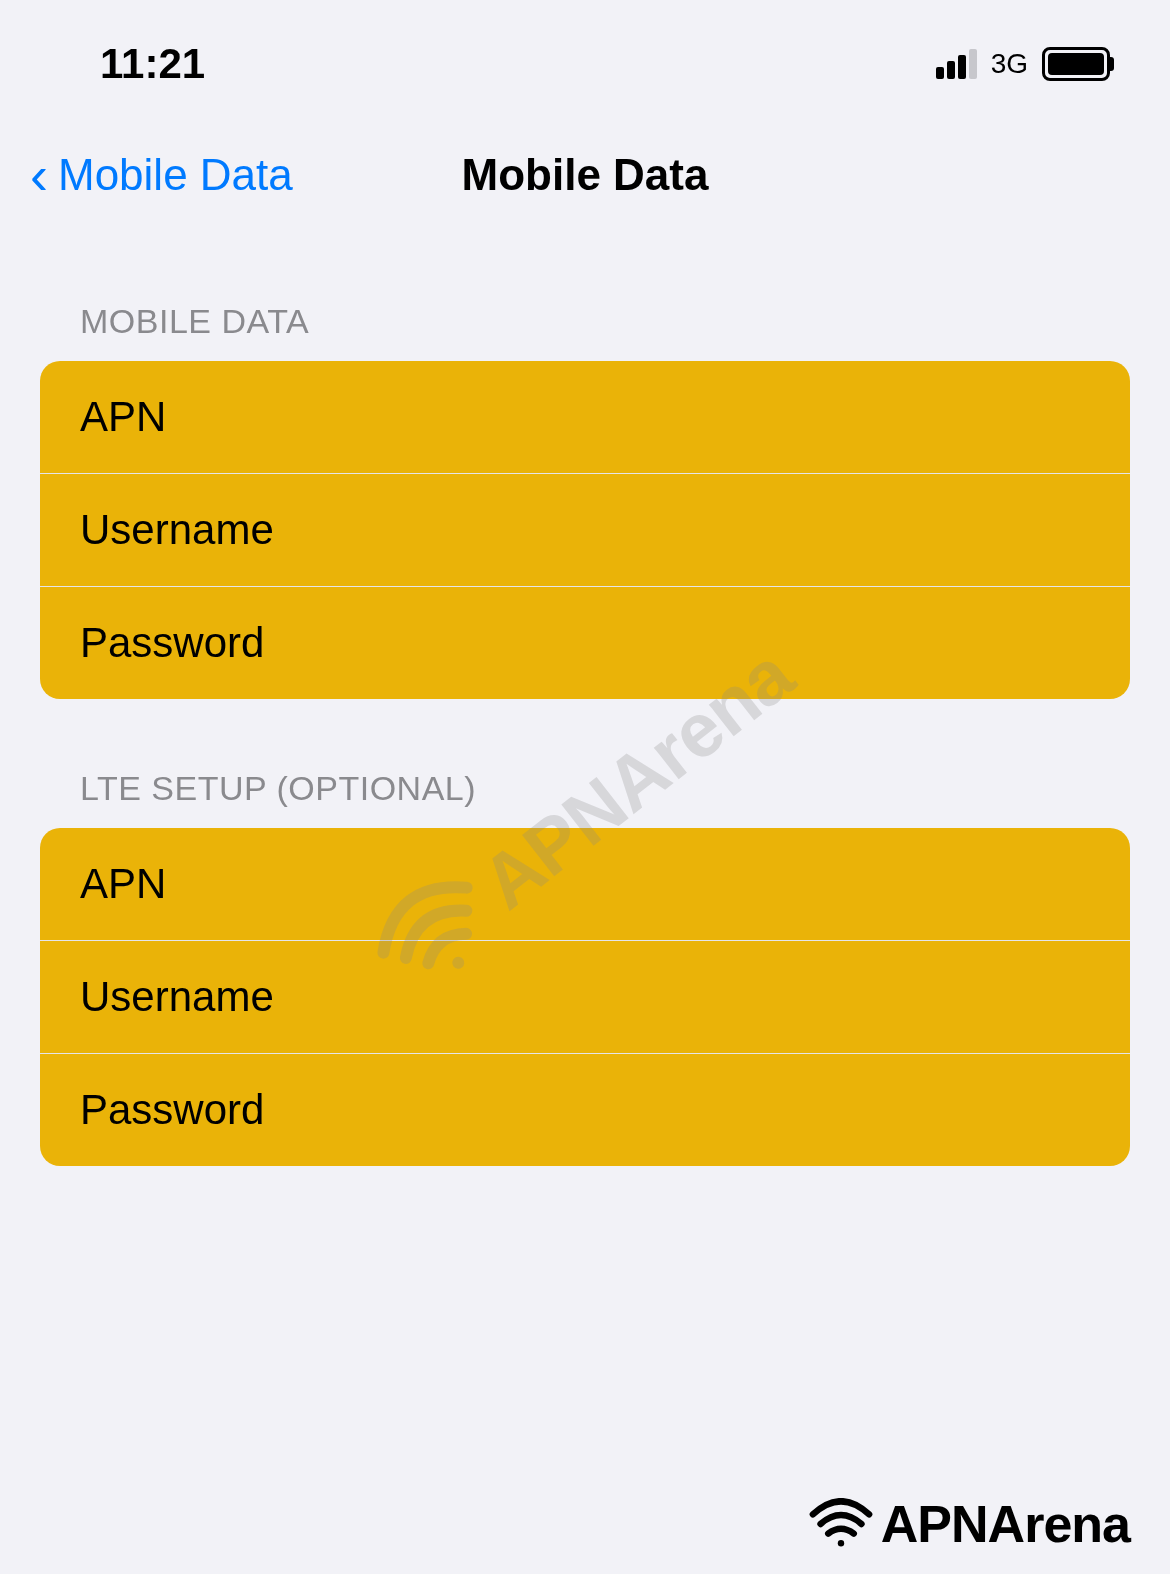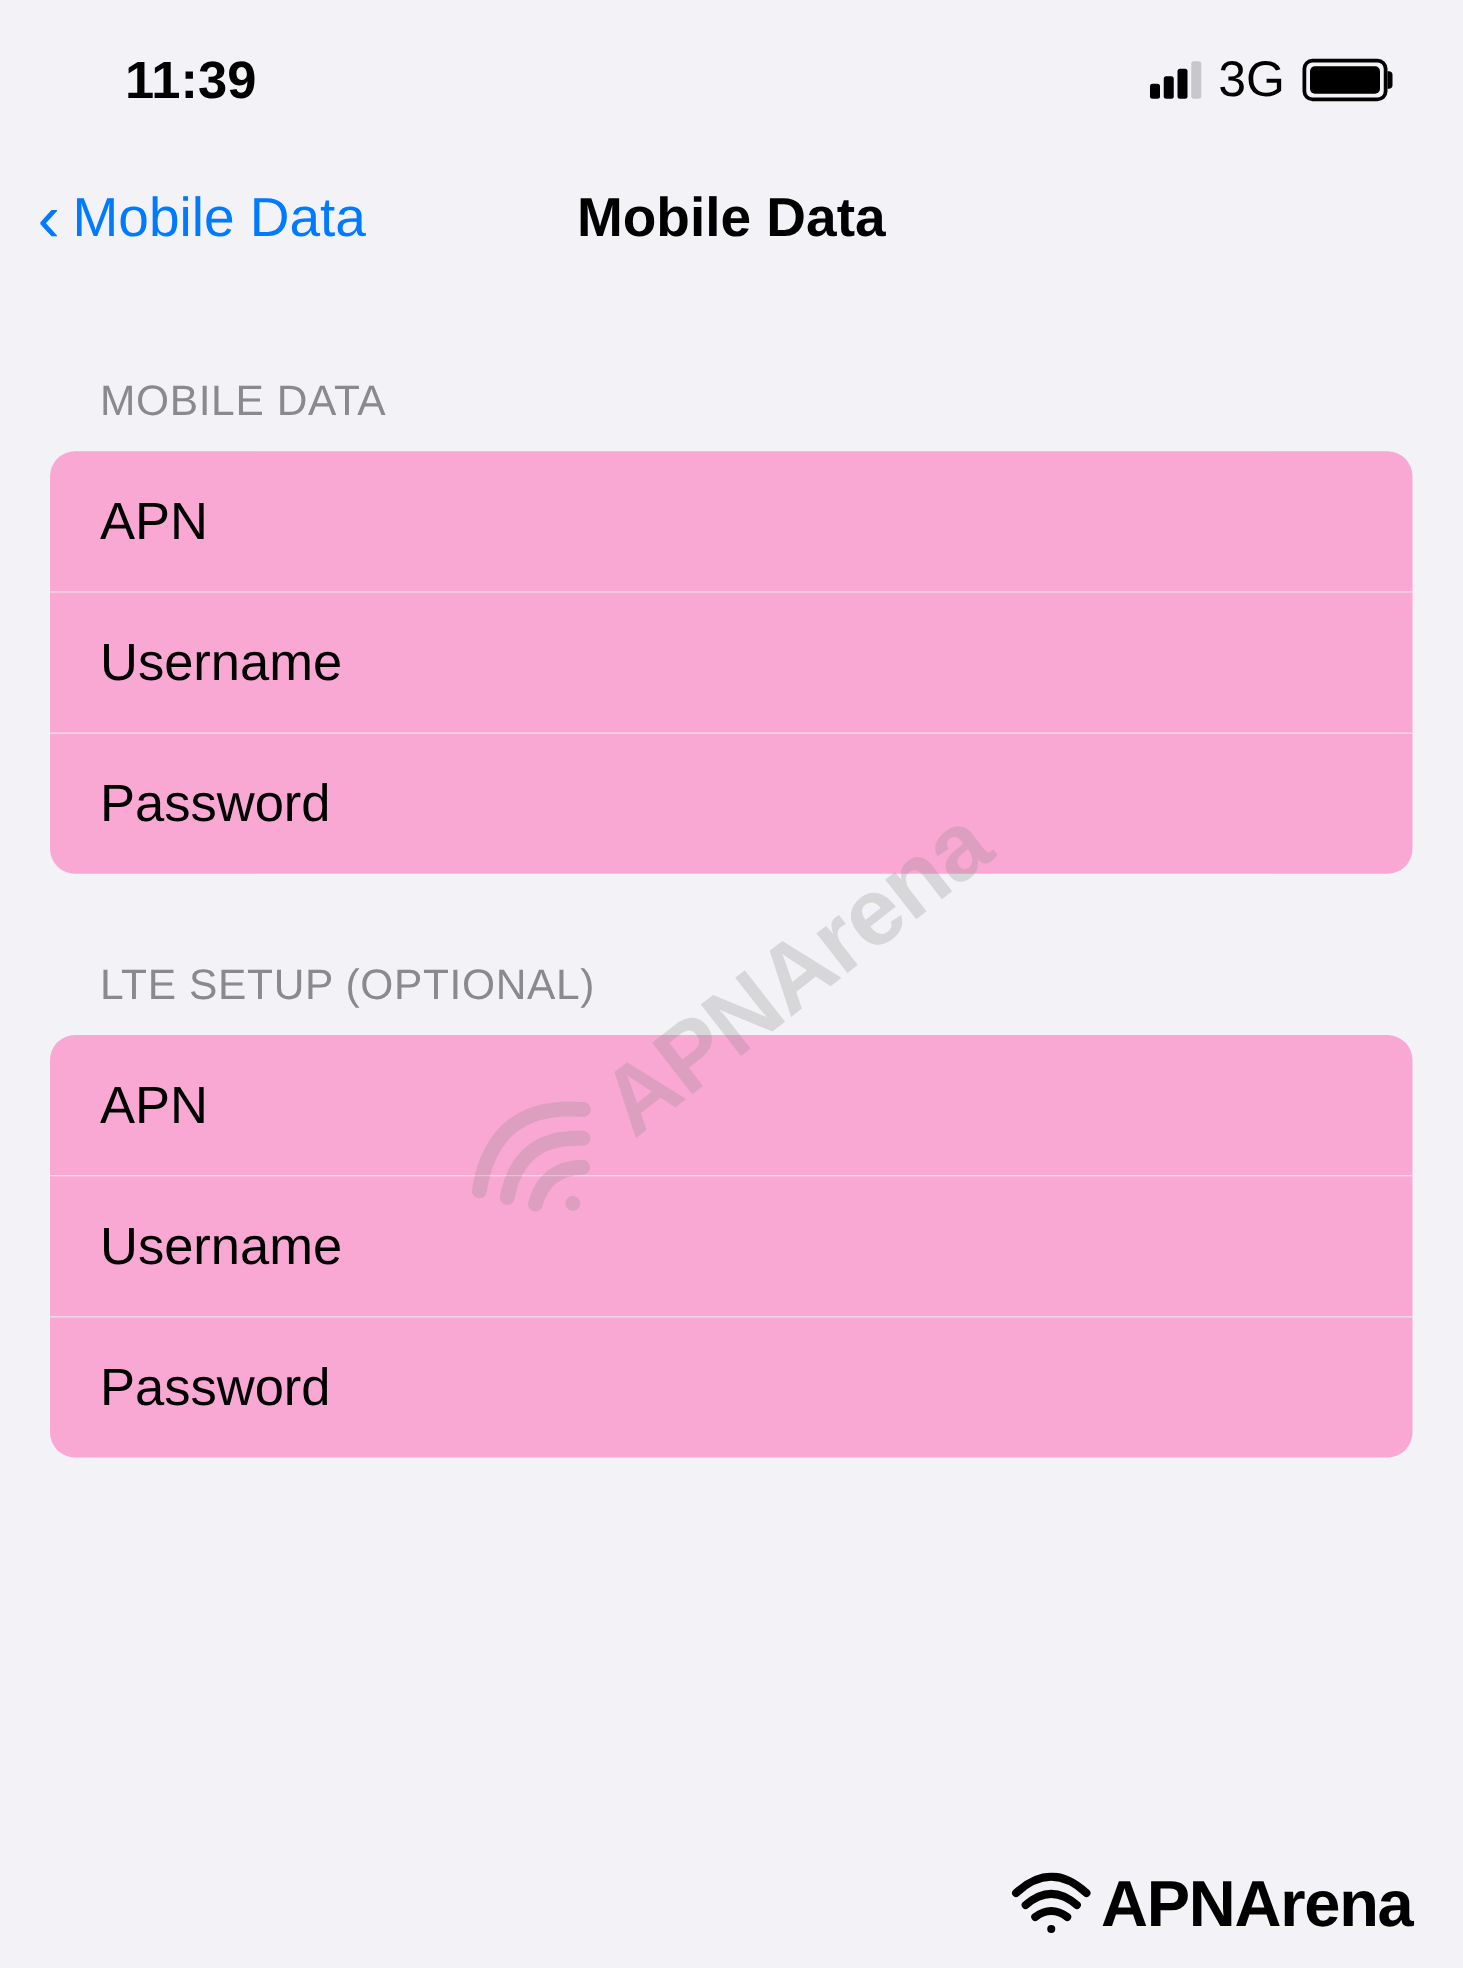--- a/index.html
+++ b/index.html
@@ -42,21 +42,21 @@
       border-radius: 2px;
     }
     .signal-bar.dim {
       background: #c7c7cc;
     }
     .signal-bar:nth-child(1) { height: 12px; }
     .signal-bar:nth-child(2) { height: 18px; }
     .signal-bar:nth-child(3) { height: 24px; }
     .signal-bar:nth-child(4) { height: 30px; }
     .network-label {
-      font-size: 40px;
+      font-size: 28px;
       color: #000;
       font-weight: 400;
     }
     .battery {
       width: 68px;
       height: 34px;
       border: 3px solid #000;
       border-radius: 8px;
       position: relative;
       padding: 3px;
@@ -109,21 +109,21 @@
       color: #000;
     }
     .section-header {
       font-size: 34px;
       color: #8a8a8e;
       text-transform: uppercase;
       letter-spacing: 0.5px;
       padding: 70px 80px 20px 80px;
     }
     .section-group {
-      background: #f9a8d4;
+      background: #eab308;
       border-radius: 20px;
       margin: 0 40px;
     }
     .form-row {
       display: flex;
       align-items: center;
       padding: 32px 40px;
       border-bottom: 1px solid #e5e5ea;
     }
     .form-row:last-child {
@@ -180,21 +180,21 @@
       letter-spacing: -1px;
     }
     .wifi-icon {
       display: inline-block;
     }
   </style>
 </head>
 <body>
 
 <div class="status-bar">
-  <div class="status-time">11:39</div>
+  <div class="status-time">11:21</div>
   <div class="status-right">
     <div class="signal-bars">
       <div class="signal-bar"></div>
       <div class="signal-bar"></div>
       <div class="signal-bar"></div>
       <div class="signal-bar dim"></div>
     </div>
     <div class="network-label">3G</div>
     <div class="battery">
       <div class="battery-fill"></div>

